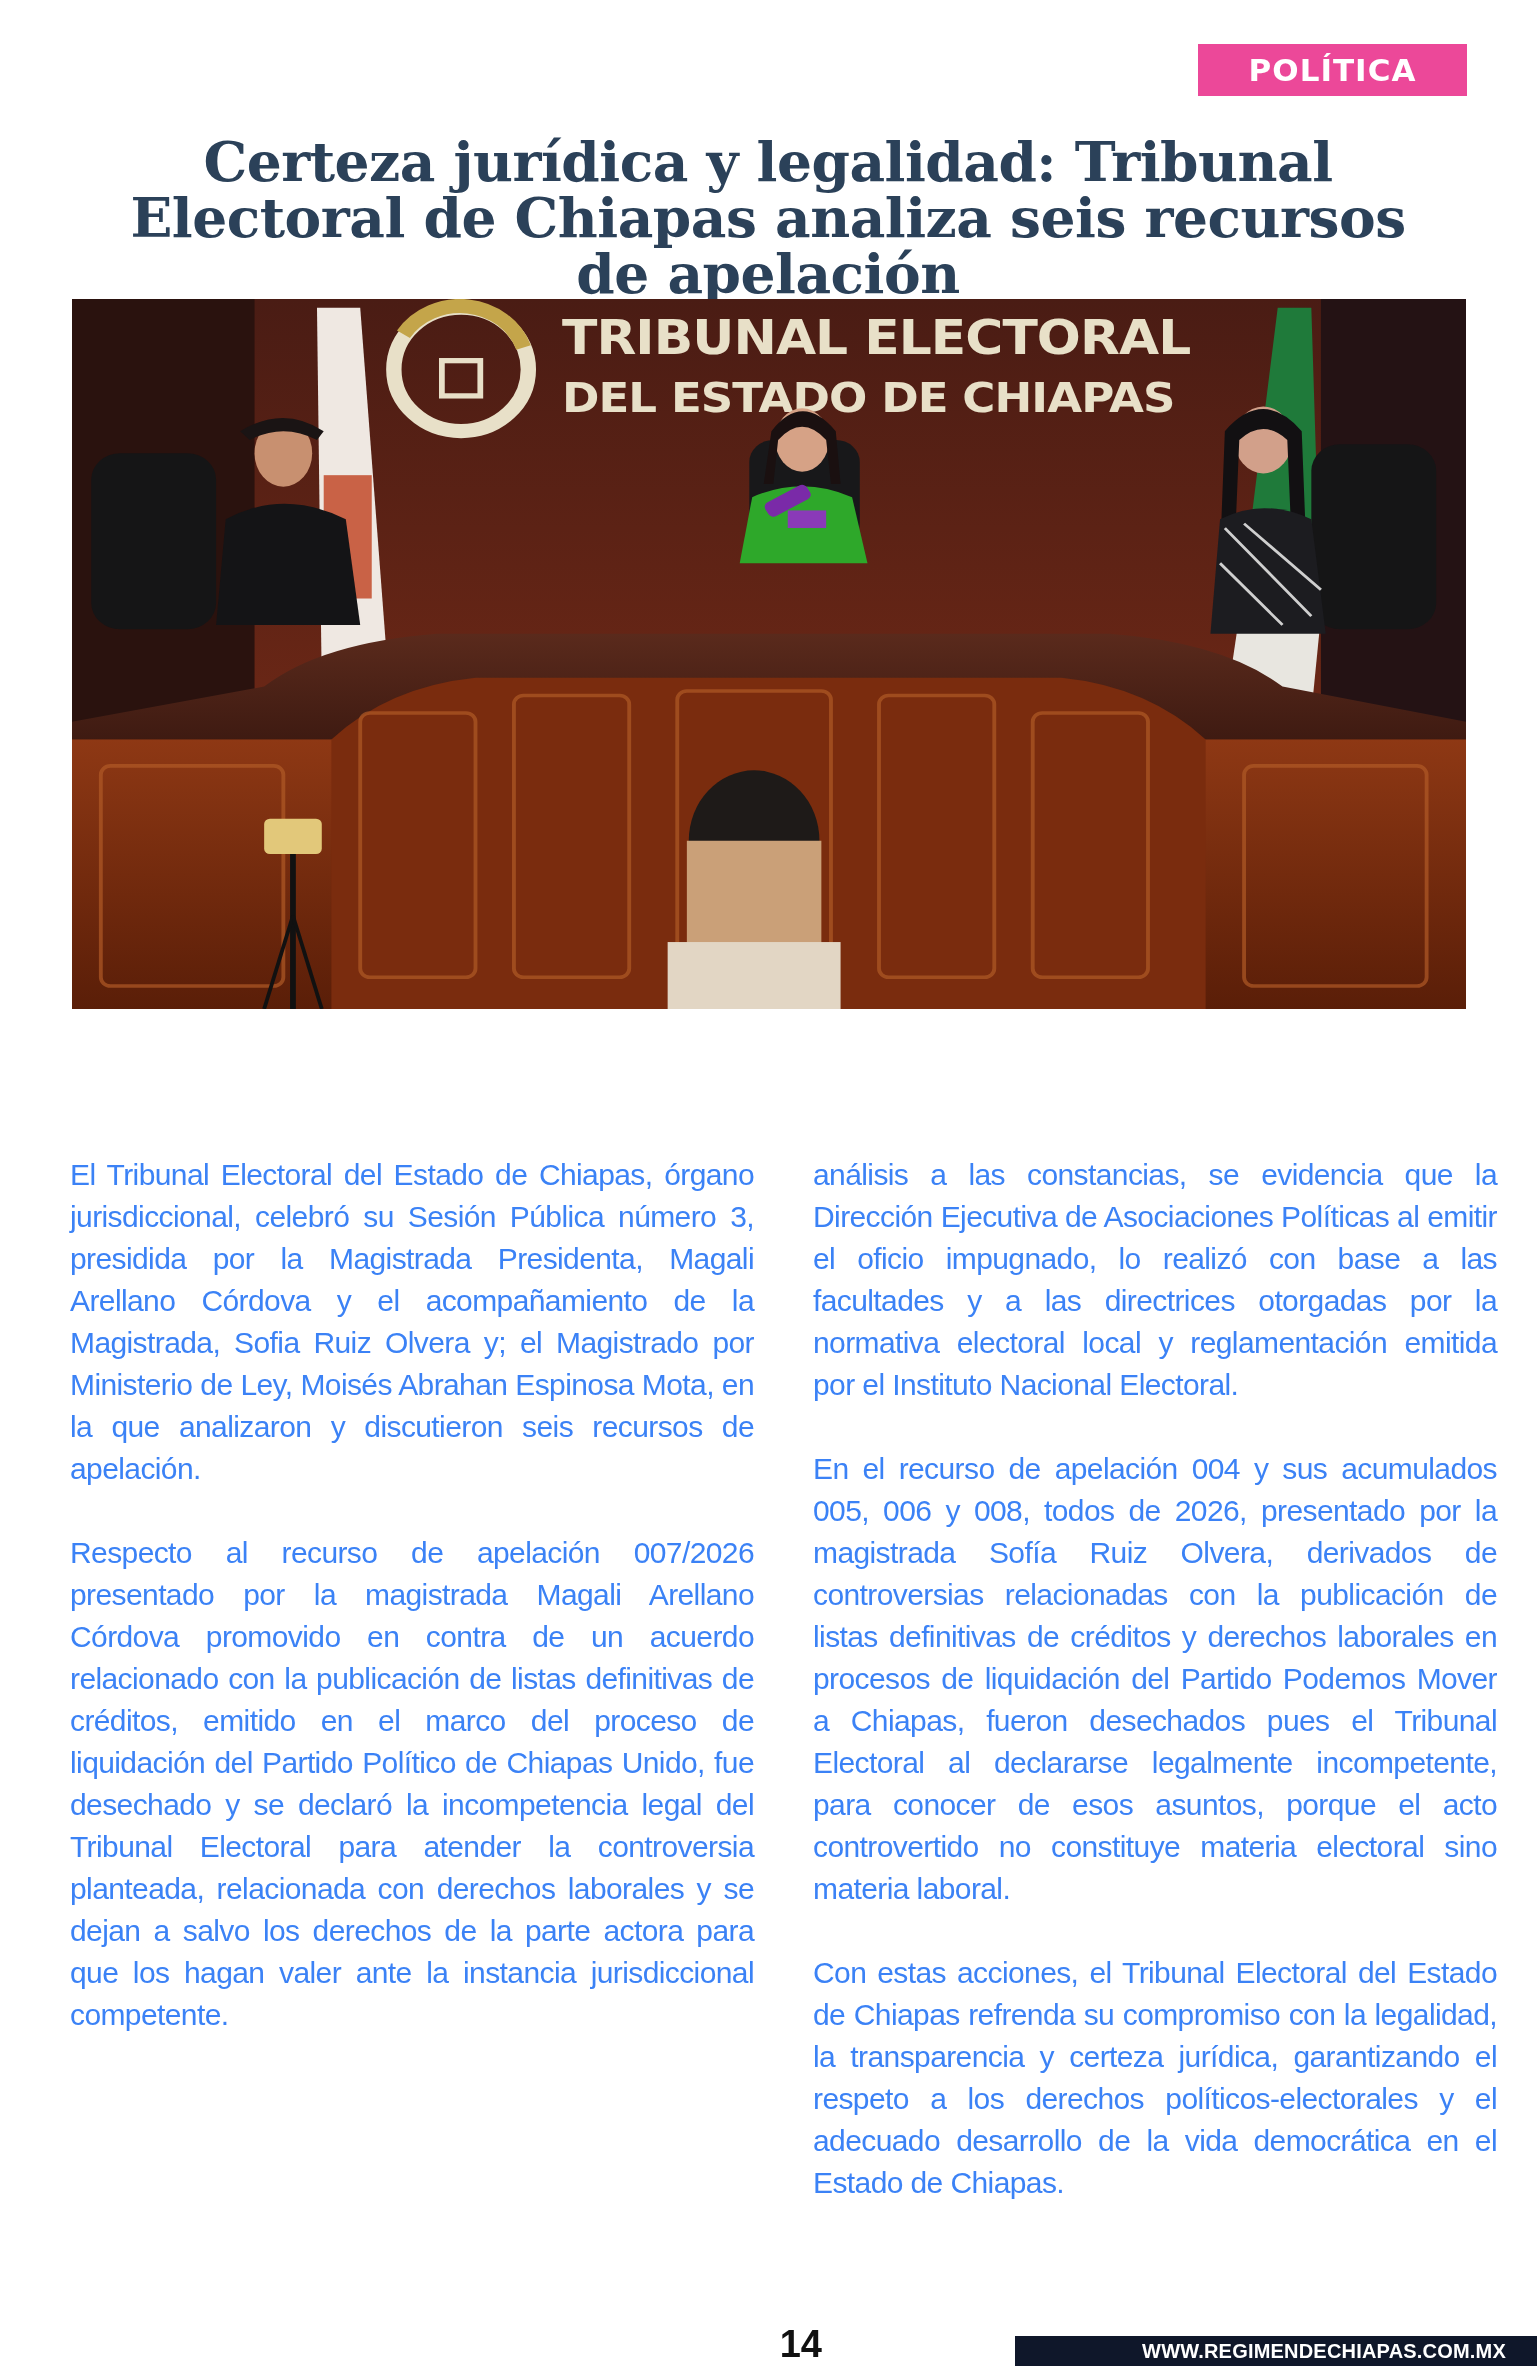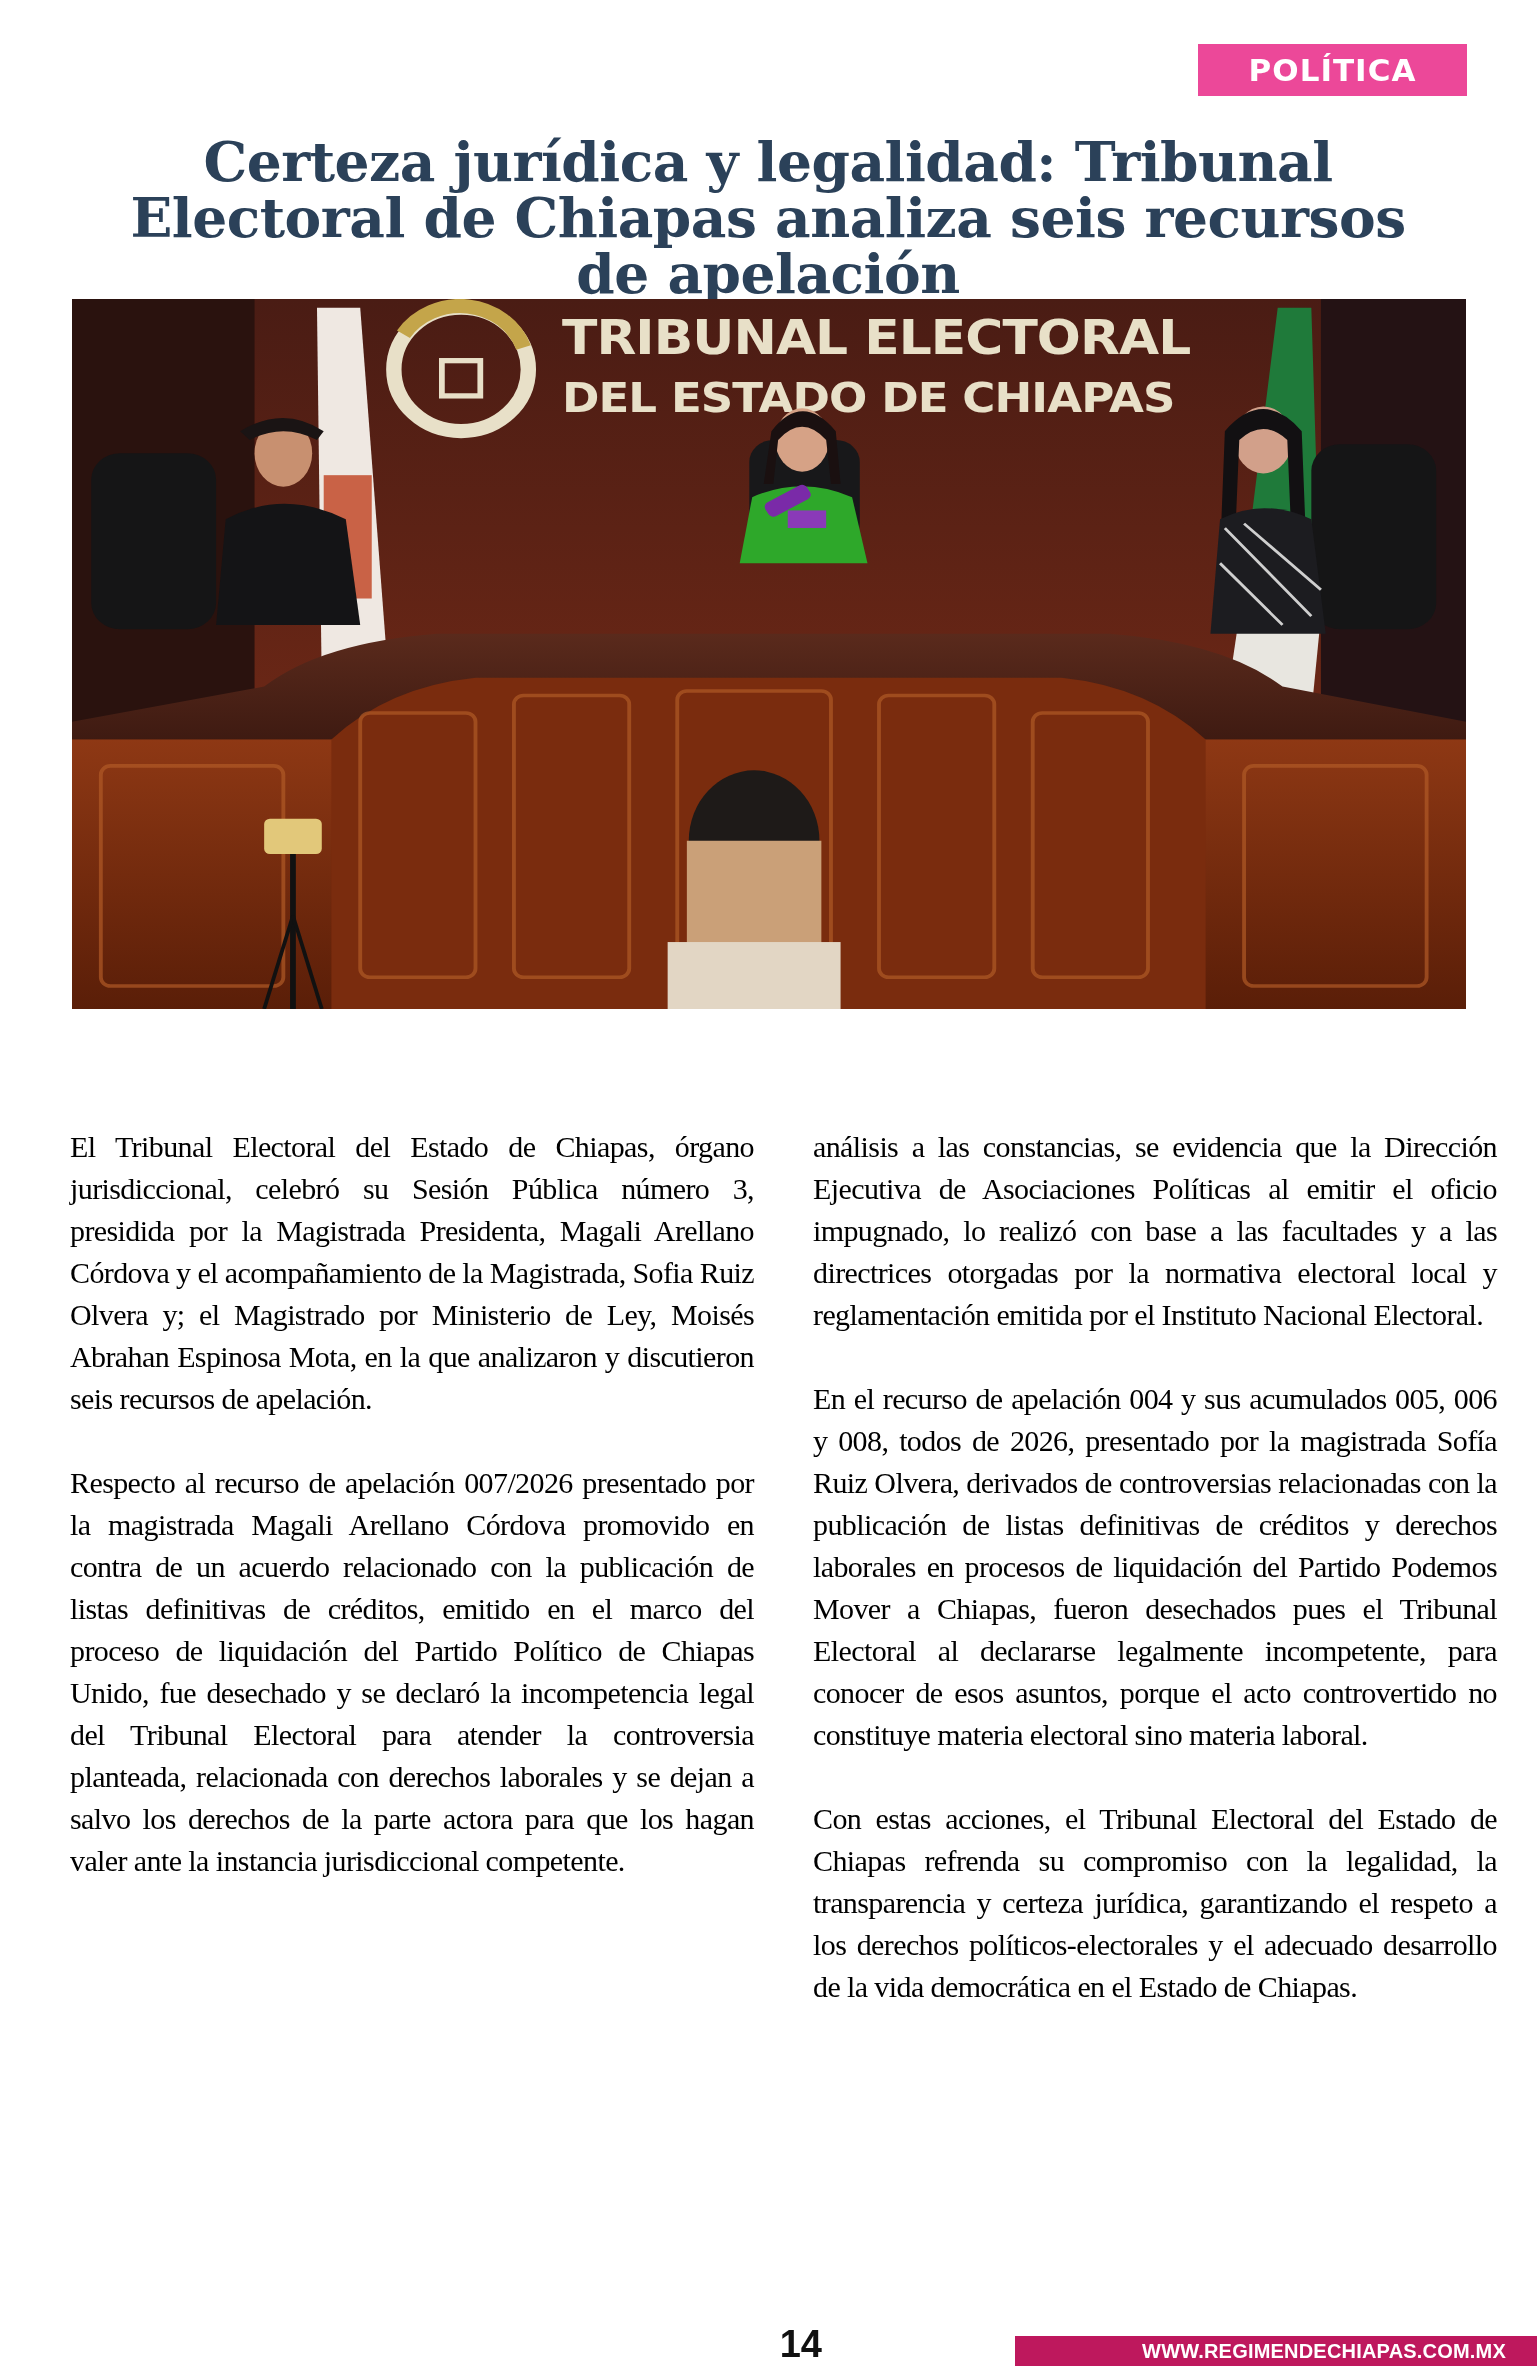--- a/index.html
+++ b/index.html
@@ -18,36 +18,36 @@
       letter-spacing: -0.5px;
     }
 
     .photo {
       position: absolute; left: 72px; top: 299px; width: 1394px; height: 710px; overflow: hidden;
       background: linear-gradient(180deg, #3b1a12 0%, #5a2116 30%, #6a2416 55%, #7a2a12 70%, #5e1e0c 100%);
     }
     .photo svg { position: absolute; left: 0; top: 0; width: 100%; height: 100%; }
 
     .col {
-      position: absolute; top: 1126px; width: 684px;
-      font-family: Liberation Serif, serif; font-size: 30px; line-height: 42px;
-      text-align: justify; hyphens: manual; color: #000000;
+      position: absolute; top: 1154px; width: 684px;
+      font-family: Liberation Sans, sans-serif; font-size: 30px; line-height: 42px;
+      text-align: justify; hyphens: manual; color: #3b82f6;
       font-stretch: condensed;
     }
     .col p { margin: 0 0 42px 0; }
     .col-left { left: 70px; letter-spacing: -0.6px; }
     .col-right { left: 781px; letter-spacing: -0.6px; margin-left: 32px; }
 
     .page-number {
       position: absolute; left: 716px; top: 2323px; width: 106px; text-align: right;
       font-family: "Liberation Sans", sans-serif; font-weight: bold; font-size: 38px; color: #111;
     }
     .footer-bar {
       position: absolute; left: 1015px; top: 2336px; width: 522px; height: 30px;
-      background: #be185d; color: #ffffff; display: flex; align-items: center; justify-content: flex-end;
+      background: #0f172a; color: #ffffff; display: flex; align-items: center; justify-content: flex-end;
       padding-right: 31px; box-sizing: border-box;
       font-family: "Liberation Sans", sans-serif; font-weight: bold; font-size: 20px; letter-spacing: 0.2px;
     }
   </style>
 </head>
 <body>
 
 <div class="section-tag">POLÍTICA</div>
 
 <h1 class="headline">Certeza jurídica y legalidad: Tribunal Electoral de Chiapas analiza seis recursos de apelación</h1>

